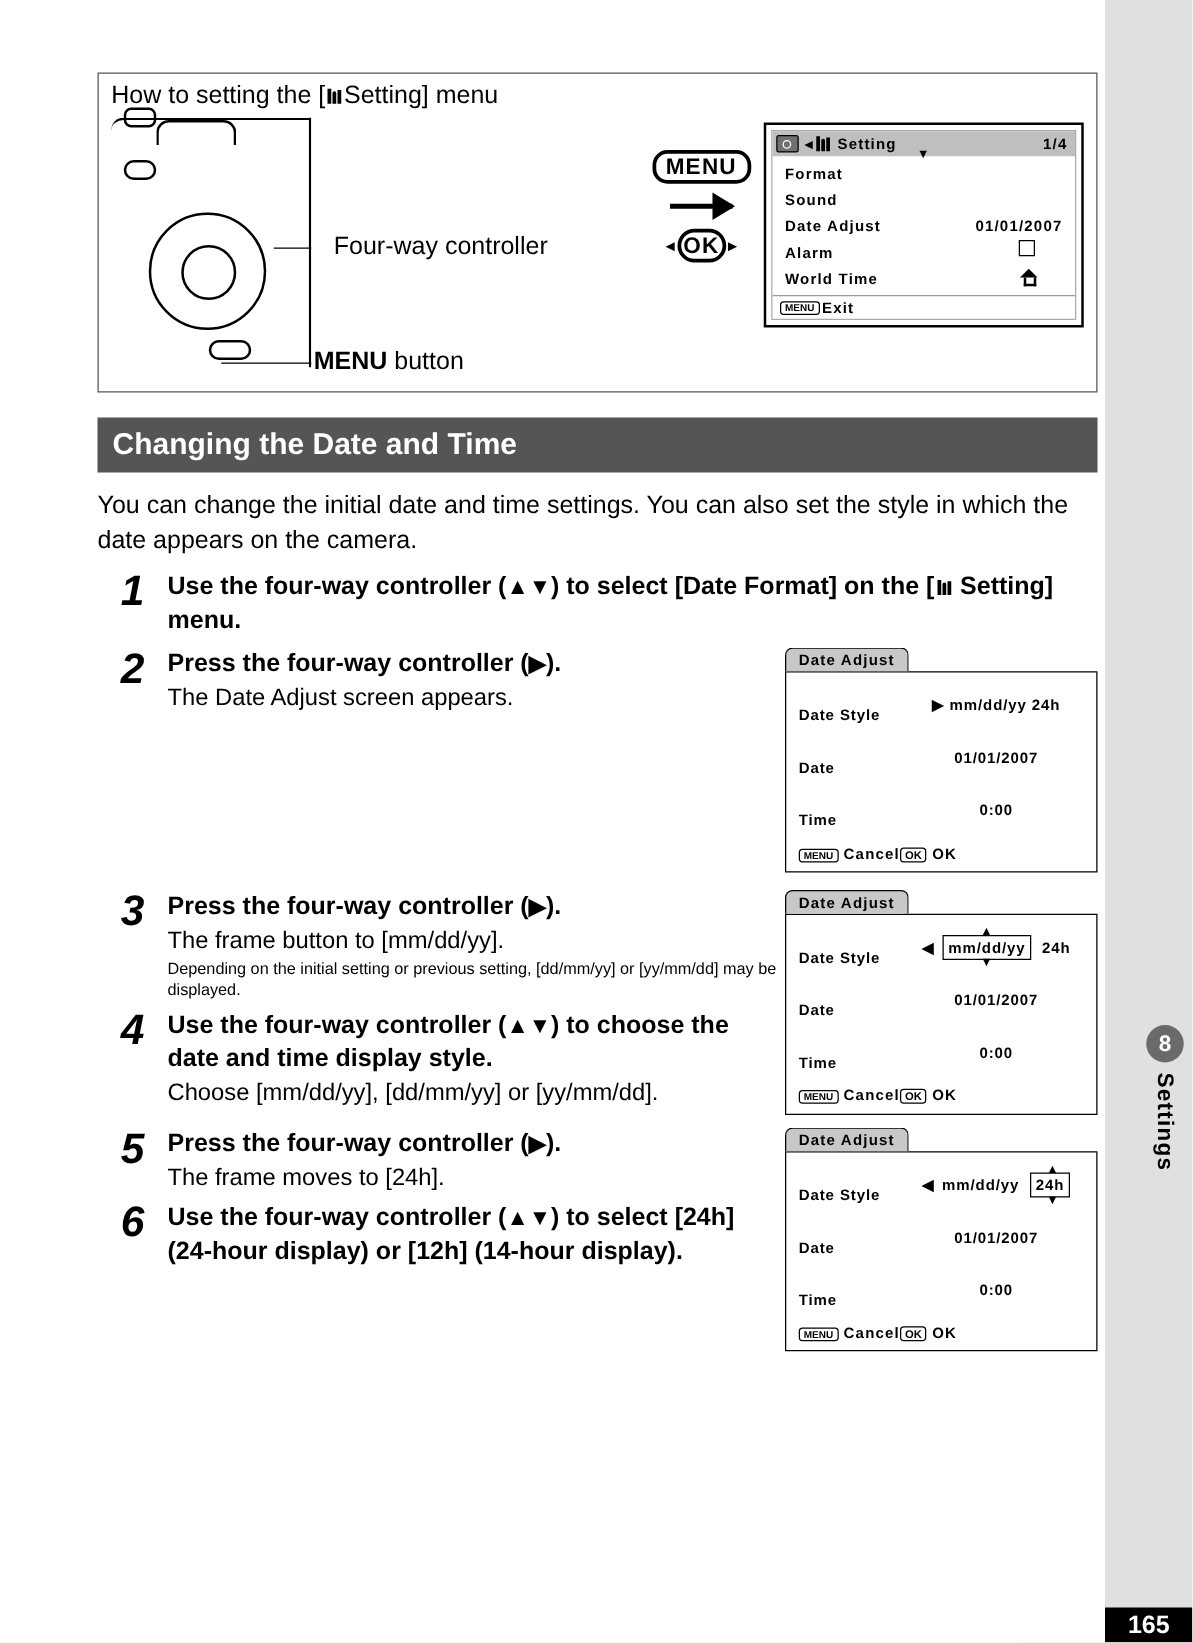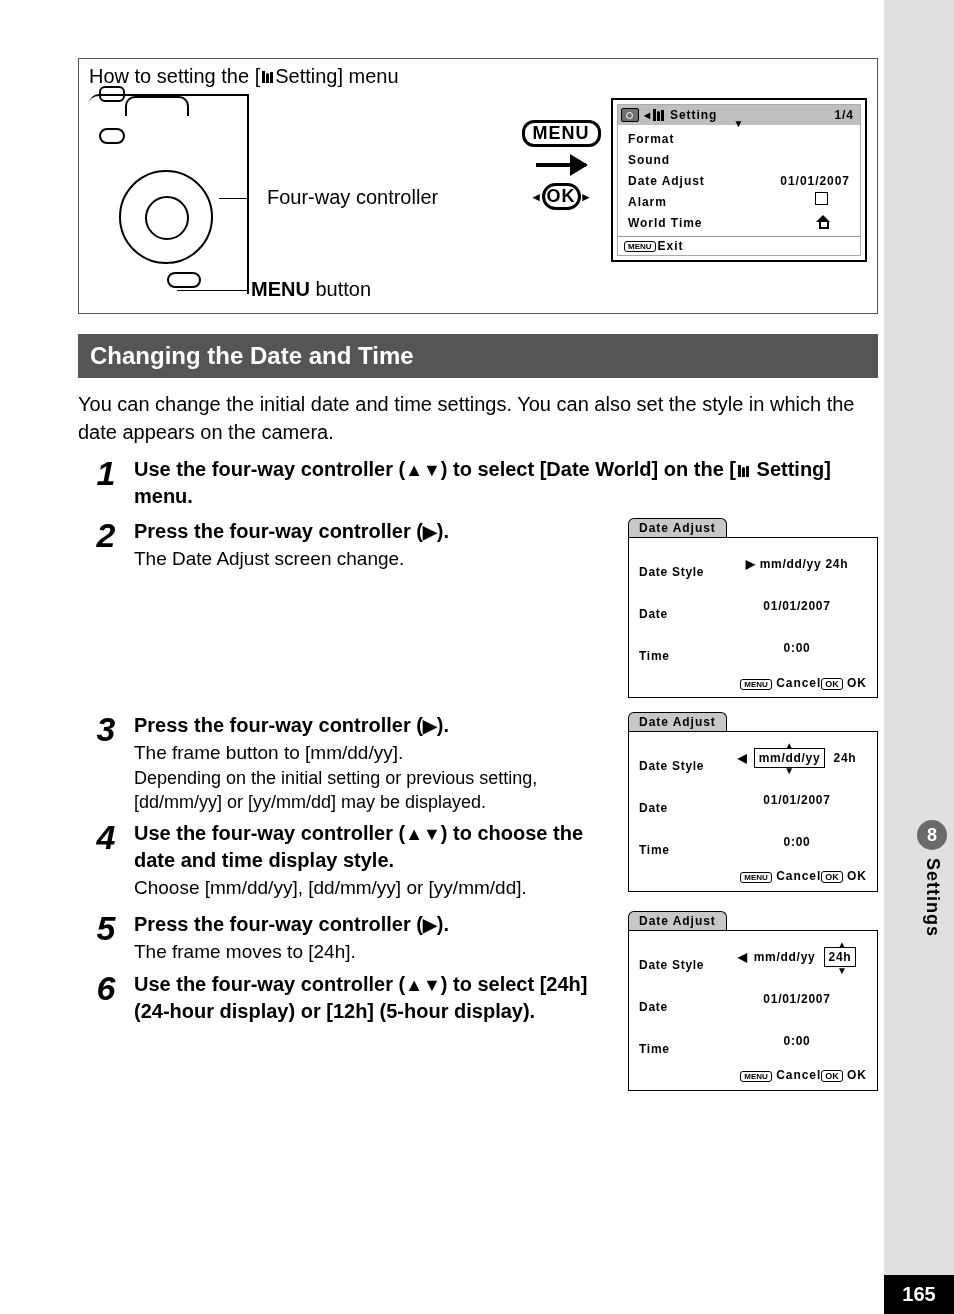--- a/index.html
+++ b/index.html
@@ -48,21 +48,21 @@
   .tab-vert {
     writing-mode: vertical-rl;
     letter-spacing: 1px;
     font-size: 18px;
   }
   .pagenum-bar {
     position: absolute;
     right: 0;
     bottom: 0;
     width: 70px;
-    height: 39px;
+    height: 28px;
     background: #000;
     color: #fff;
     font-weight: bold;
     font-size: 20px;
     display: flex;
     align-items: center;
     justify-content: center;
   }
 
   .content {
@@ -236,21 +236,21 @@
     margin-bottom: 10px;
   }
   .small-lcd .row .label { width: 88px; margin-top: 16px; }
   .small-lcd .row .val { flex:1; text-align:center; position:relative; }
   .cur { border:1px solid #000; padding: 1px 4px; display:inline-block; position:relative;}
   .updown-arrows .up { position:absolute; left:50%; top:-10px; transform: translateX(-50%); font-size:10px; }
   .updown-arrows .down { position:absolute; left:50%; bottom:-11px; transform: translateX(-50%); font-size:10px;}
   .updown-arrows.right24h .up { left: 58%; }
   .updown-arrows.right24h .down { left: 58%; }
   .small-lcd .exitbar {
-    display:flex; justify-content:flex-end; align-items:center;
+    display:flex; justify-content:flex-start; align-items:center;
     font-size:12px; font-weight:bold; letter-spacing:0.08em;
   }
   .mini-ok { border:1.5px solid #000; border-radius:3px; font-size:9px; padding:0 3px; letter-spacing:0;}
 
   .tools-icon {
     display:inline-flex; gap:1px; align-items:flex-end; margin: 0 2px;
     vertical-align: middle;
   }
   .tools-icon span { display:inline-block; width:3px; background:#000;}
   .tools-icon span:nth-child(1){ height:12px;}
@@ -287,21 +287,21 @@
     font-size: 20px;
     font-weight: bold;
     line-height: 1.35;
   }
   .step .desc {
     font-size: 19px;
     font-weight: normal;
     margin-top: 2px;
     line-height: 1.3;
   }
-  .step .desc.tight { font-size: 18px; }
+  .step .desc.tight { font-size: 13px; }
   .step-row {
     display:flex;
     gap: 6px;
     align-items:flex-start;
   }
   .step-main { flex: 1; }
 
   .menu-b { font-weight: bold; }
 
   .tri { display:inline-block; font-size: 0.9em; vertical-align: baseline;}
@@ -424,36 +424,36 @@
     </div>
 
     <div class="heading-bar">Changing the Date and Time</div>
     <div class="intro-p">You can change the initial date and time settings. You can also set the style in which the date appears on the camera.</div>
 
     <div class="steps">
 
       <div class="step">
         <div class="num">1</div>
         <div class="body">
-          <span>Use the four-way controller (</span><span class="tri">▲▼</span><span>) to select [Date World] on the [</span><span class="tools-icon" style="vertical-align:-1px;">
+          <span>Use the four-way controller (</span><span class="tri">▲▼</span><span>) to select [Date Format] on the [</span><span class="tools-icon" style="vertical-align:-1px;">
               <span></span>
               <span></span>
               <span></span>
             </span><span> Setting] menu.</span>
         </div>
       </div>
 
       <div class="step" style="margin-top:8px;">
         <div class="num">2</div>
         <div class="step-row" style="flex:1;">
           <div class="step-main">
             <div class="body">
               <span>Press the four-way controller (</span><span class="tri">▶</span><span>).</span>
             </div>
-            <div class="desc">The Date Adjust screen change.</div>
+            <div class="desc">The Date Adjust screen appears.</div>
           </div>
 
           <div class="small-lcd">
             <div class="tab">Date Adjust</div>
             <div class="body" style="font-weight:normal;">
               <div class="row">
                 <span class="label">Date Style</span>
                 <span class="val"><span style="margin-right:4px;">▶</span><span>mm/dd/yy</span> <span>24h</span></span>
               </div>
               <div class="row">
@@ -530,21 +530,21 @@
         <div class="step-row" style="flex:1;">
           <div class="step-main">
             <div class="body">
               <span>Press the four-way controller (</span><span class="tri">▶</span><span>).</span>
             </div>
             <div class="desc">The frame moves to [24h].</div>
 
             <div style="display:flex; margin-top:6px; margin-left:-56px;">
               <div class="num" style="width:56px;">6</div>
               <div class="body" style="flex:1;">
-                <span>Use the four-way controller (</span><span class="tri">▲▼</span><span>) to select [24h] (24-hour display) or [12h] (5-hour display).</span>
+                <span>Use the four-way controller (</span><span class="tri">▲▼</span><span>) to select [24h] (24-hour display) or [12h] (14-hour display).</span>
               </div>
             </div>
           </div>
 
           <div class="small-lcd">
             <div class="tab">Date Adjust</div>
             <div class="body" style="font-weight:normal;">
               <div class="row">
                 <span class="label">Date Style</span>
                 <span class="val">

